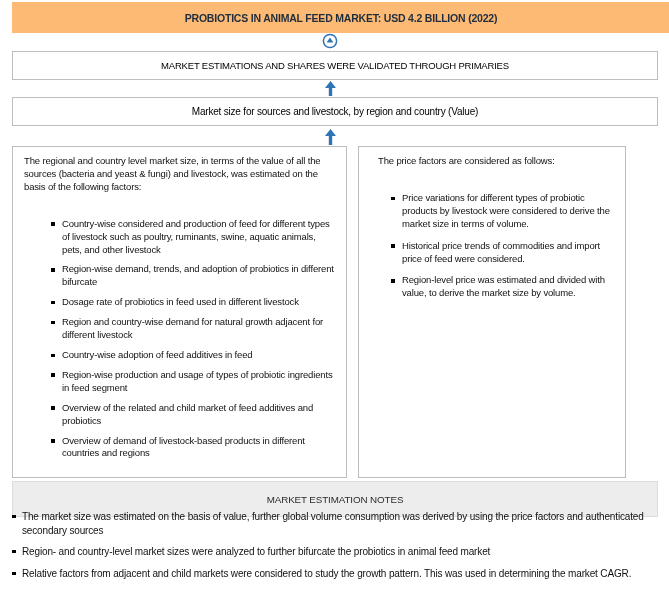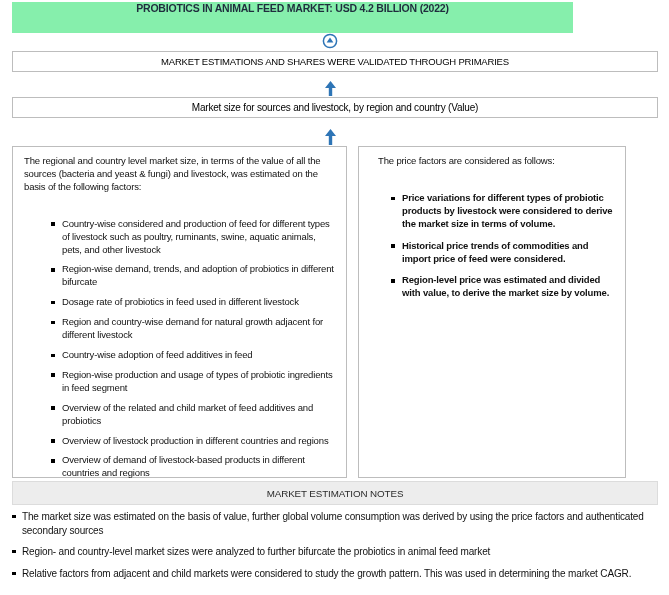--- a/index.html
+++ b/index.html
@@ -8,32 +8,32 @@
     position: relative;
     background: #ffffff;
     font-family: "Liberation Sans", sans-serif;
     color: #111111;
     overflow: hidden;
   }
   .abs { position: absolute; }
 
   
   .title-bar {
-    left: 12px; top: 2px; width: 561px; height: 31px;
-    background: #86efac;
-    display: flex; justify-content: center;
+    left: 12px; top: 2px; width: 658px; height: 31px;
+    background: #fdba74;
+    display: flex; align-items: center; justify-content: center;
   }
   .title-bar span {
     font-size: 10.5px; font-weight: bold; color: #1f2d3d;
     letter-spacing: -0.2px; text-transform: uppercase;
   }
 
   
   .flow-box {
-    left: 12px; width: 646px; height: 21px;
+    left: 12px; width: 646px; height: 29px;
     background: #ffffff; border: 1px solid #bdbdbd;
     display: flex; align-items: center; justify-content: center;
     text-align: center;
   }
   .flow-box.primaries { top: 51px; }
   .flow-box.primaries span {
     font-size: 9.5px; letter-spacing: -0.2px; color: #000;
     text-transform: uppercase;
   }
   .flow-box.market-size { top: 97px; }
@@ -52,29 +52,29 @@
   }
   .panel.left  { left: 12px;  width: 335px; padding: 8px 8px 0 11px; }
   .panel.right { left: 358px; width: 268px; padding: 8px 8px 0 19px; }
   .panel .intro { margin-bottom: 24px; }
   .panel ul { list-style: none; margin-top: 9px; }
   .panel.left  ul { padding-left: 27px; }
   .panel.right ul { padding-left: 13px; }
   .panel li {
     position: relative; padding-left: 11px; margin-bottom: 7px;
   }
-  .panel.right li { margin-bottom: 9px; font-weight: bold; }
+  .panel.right li { margin-bottom: 9px; }
   .panel li::before {
     content: ""; position: absolute; left: 0; top: 4.6px;
     width: 3.5px; height: 3.5px; background: #000000;
   }
 
   
   .notes-bar {
-    left: 12px; top: 481px; width: 646px; height: 24px;
+    left: 12px; top: 481px; width: 646px; height: 36px;
     background: #ededed; border: 1px solid #dcdcdc;
     display: flex; align-items: center; justify-content: center;
   }
   .notes-bar span {
     font-size: 9.8px; color: #2b2b2b; letter-spacing: -0.1px;
     text-transform: uppercase;
   }
   .notes-list {
     left: 10px; top: 510px; width: 652px;
     font-size: 10px; line-height: 13.6px; letter-spacing: -0.15px;
@@ -131,21 +131,20 @@
       <li>Dosage rate of probiotics in feed used in different livestock</li>
 
       <li>Region and country-wise demand for natural growth adjacent for different livestock</li>
 
       <li>Country-wise adoption of feed additives in feed</li>
 
       <li>Region-wise production and usage of types of probiotic ingredients in feed segment</li>
 
       <li>Overview of the related and child market of feed additives and probiotics</li>
 
-      <li>Overview of livestock production in different countries and regions</li>
 
       <li>Overview of demand of livestock-based products in different countries and regions</li>
     </ul>
 </div>
 
 <div class="abs panel right">
   <div class="intro">The price factors are considered as follows:</div>
   <ul>
 
       <li>Price variations for different types of probiotic products by livestock were considered to derive the market size in terms of volume.</li>

